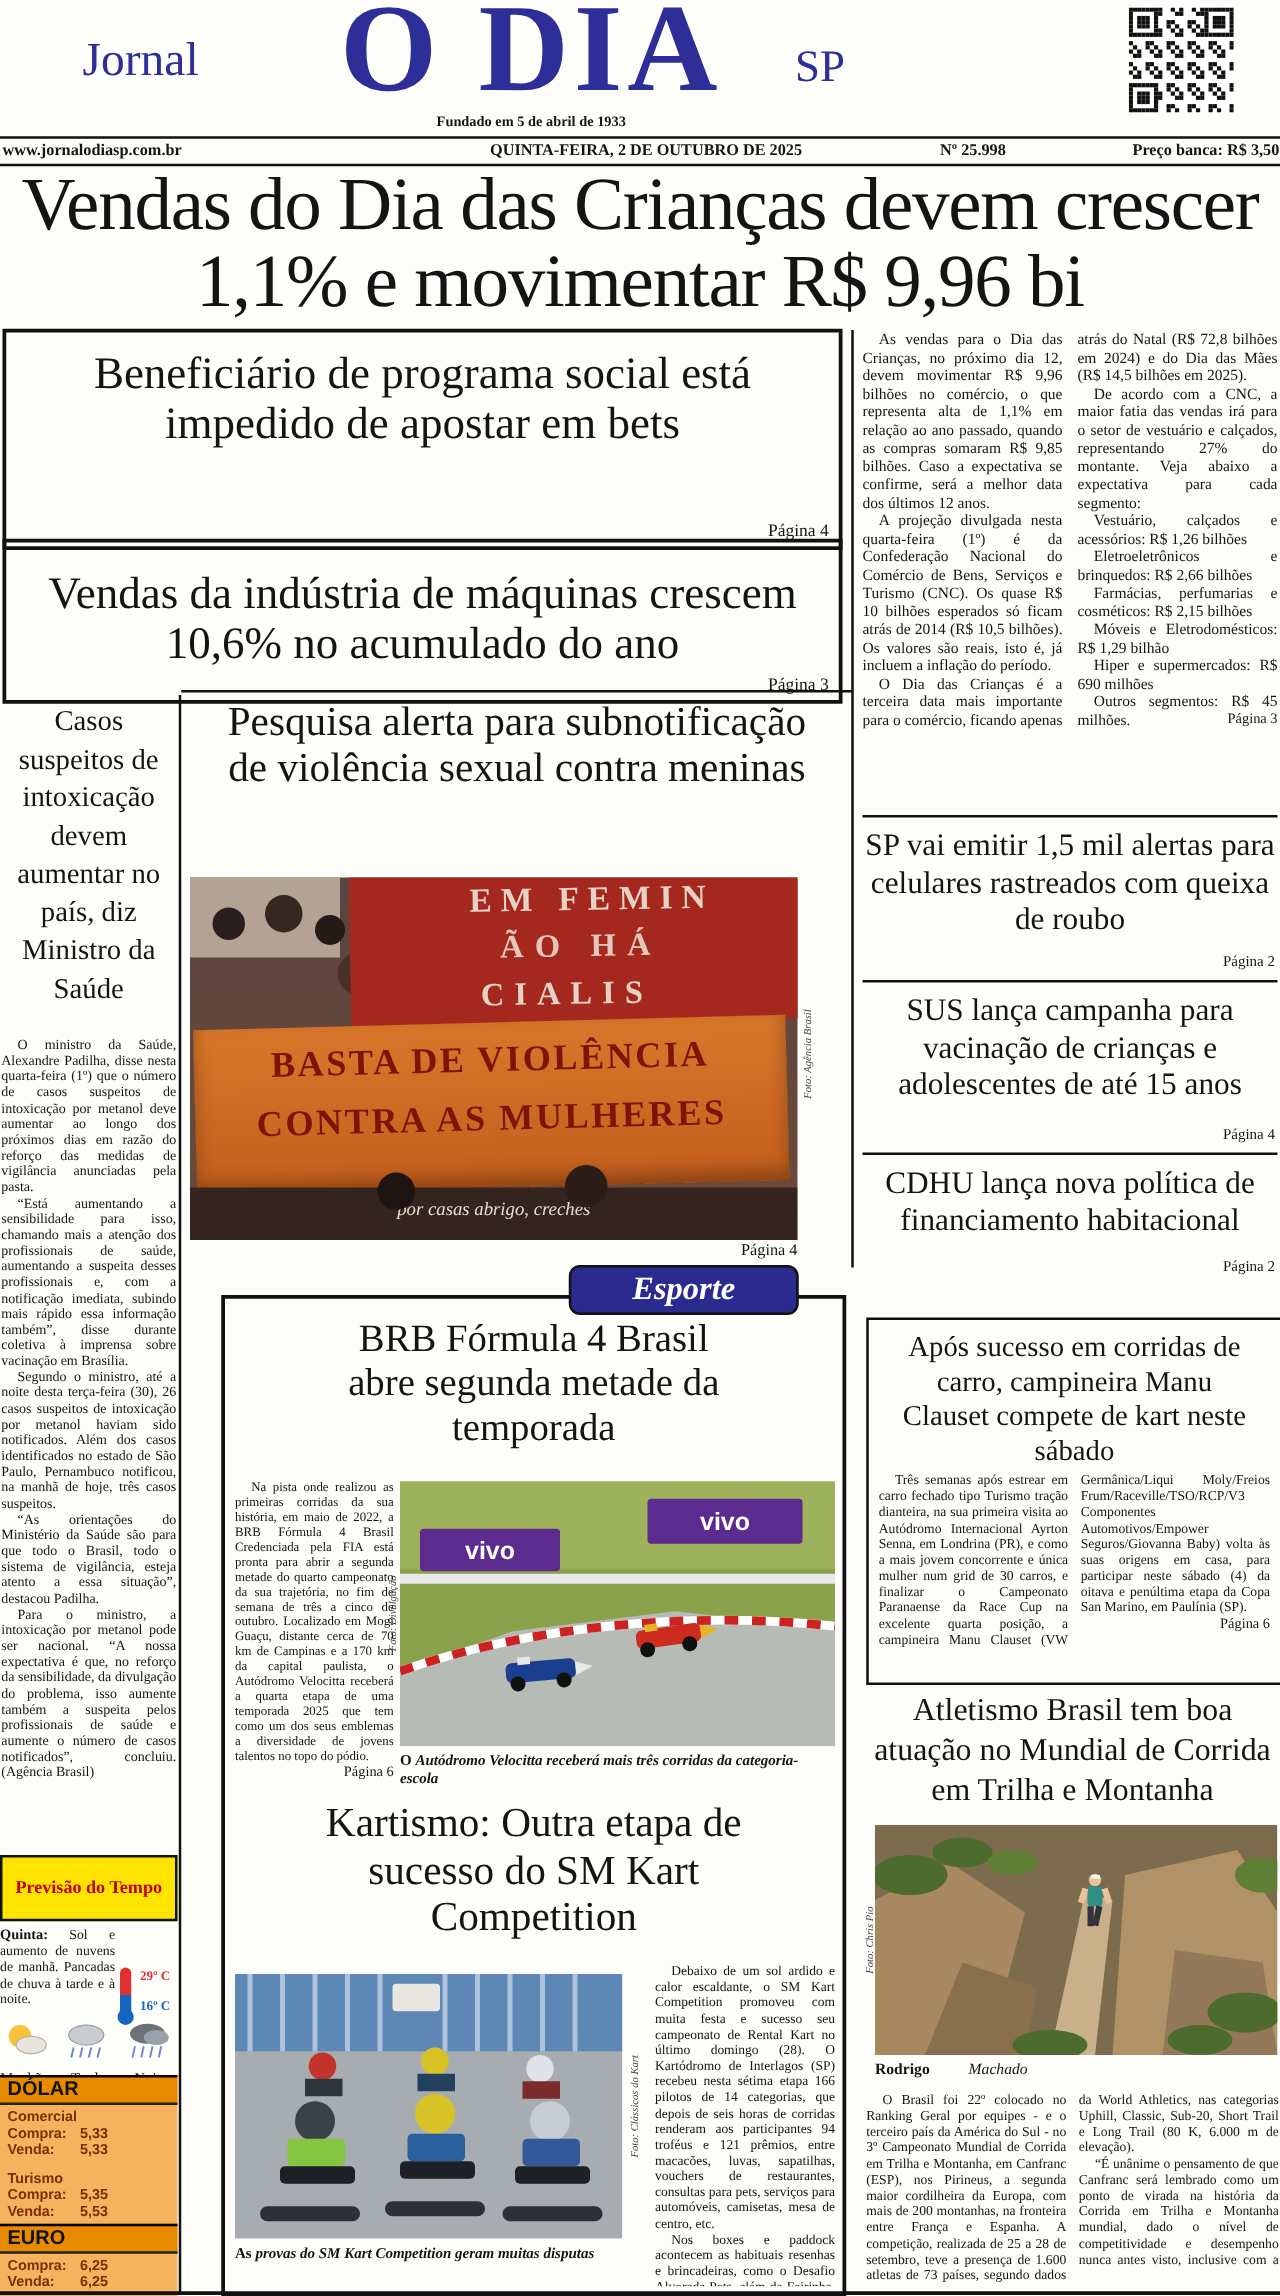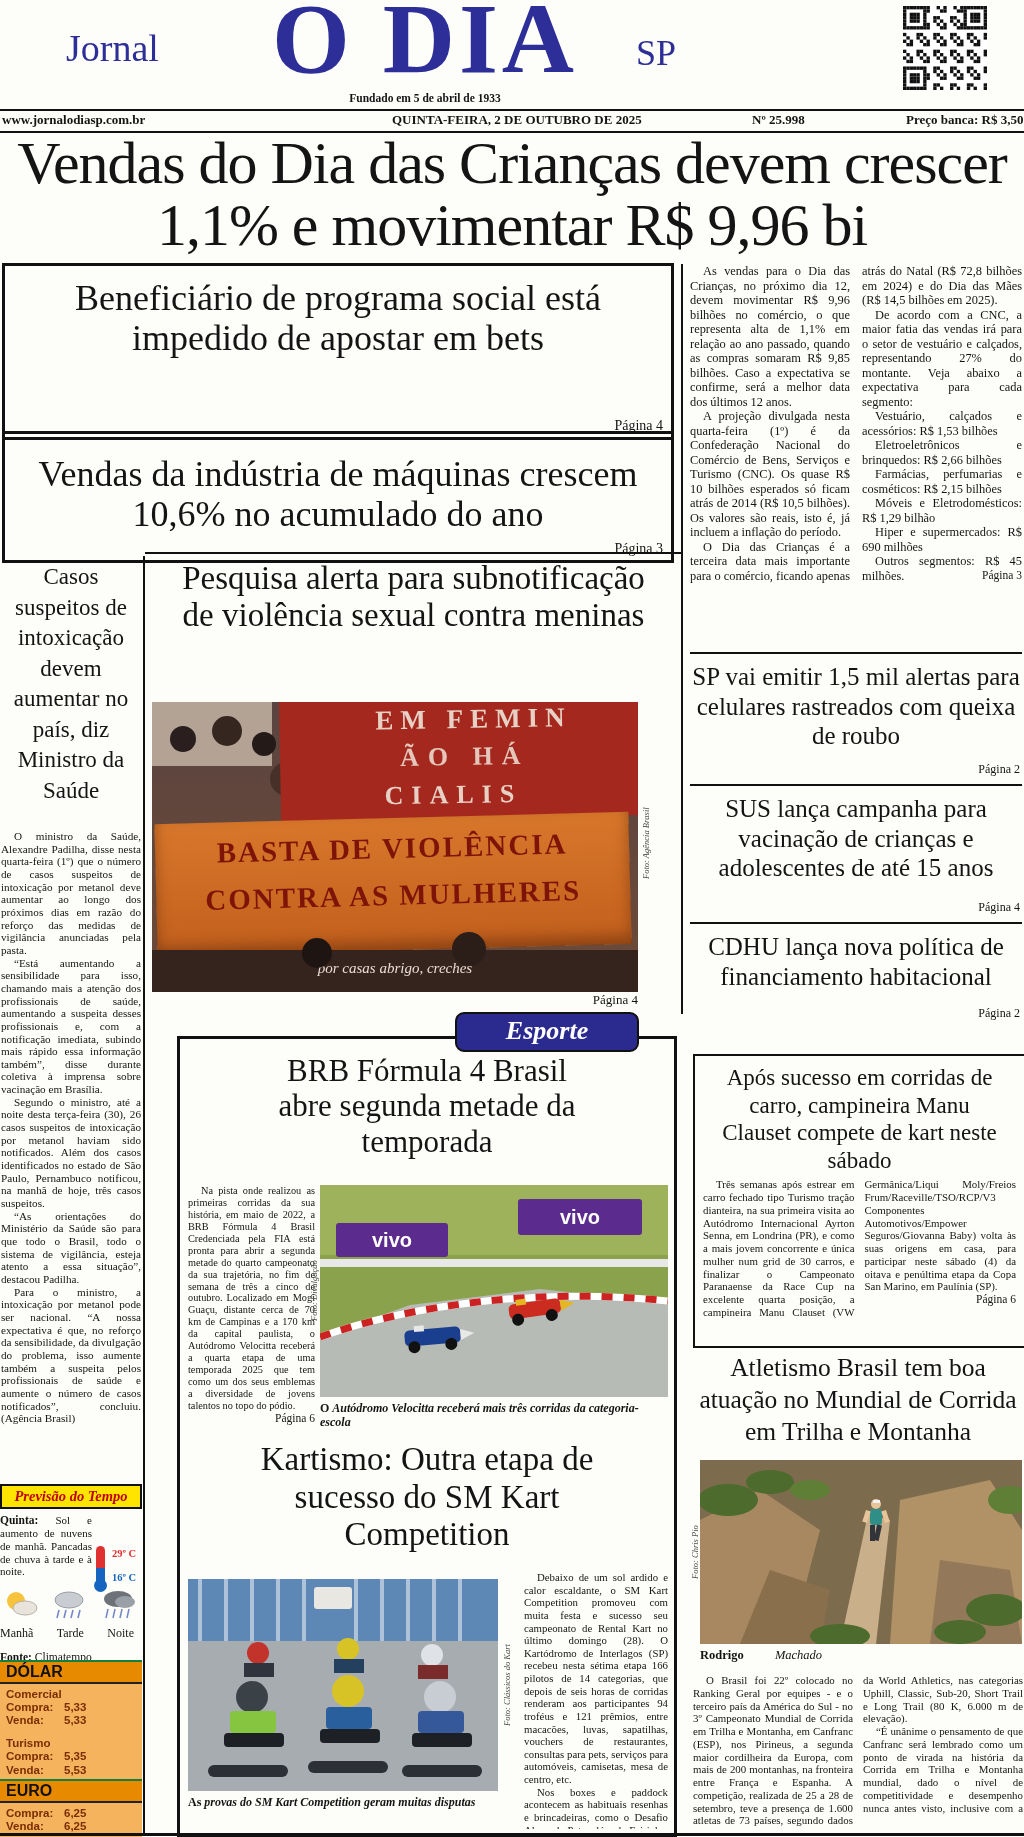--- a/index.html
+++ b/index.html
@@ -69,35 +69,35 @@
   #p-orange{position:absolute;left:4px;top:116px;width:474px;height:132px;transform:rotate(-1.5deg);
             background:linear-gradient(#d8772b,#c25f1d);box-shadow:inset 0 -8px 14px rgba(90,40,10,.5);
             color:#7e1408;font-weight:bold;text-align:center;}
   #p-orange .l1{margin-top:14px;font-size:29px;letter-spacing:2px;}
   #p-orange .l2{margin-top:14px;font-size:29px;letter-spacing:2px;}
   #p-scrawl{position:absolute;left:0;top:248px;width:486px;height:42px;background:#35231e;color:#e9ded2;
             font-style:italic;font-size:15px;text-align:center;padding-top:10px;}
   
   #weather{left:0;top:1484px;width:142px;}
   #weather-title{border:2.5px solid #111;background:var(--weather_bg,#ffe400);color:var(--weather_title,#c00000);
-                 font-weight:bold;font-size:14.5px;text-align:center;padding:2px 0;font-style:italic;}
+                 font-weight:bold;font-size:14.5px;text-align:center;padding:16px 0;}
   #weather-text{margin-top:5px;width:92px;font-size:11px;line-height:1.15;text-align:justify;}
   #weather-text b{font-size:11.5px;}
   #thermo{position:absolute;left:96px;top:32px;width:9px;height:40px;border-radius:5px;
           background:linear-gradient(#e03030 55%,#1565c0 55%);}
   #thermo:after{content:"";position:absolute;left:-2px;bottom:-6px;width:13px;height:13px;border-radius:50%;background:#1565c0;}
   #temp-high{position:absolute;left:112px;top:34px;color:var(--temp_high,#e03030);font-weight:bold;font-size:10.5px;}
   #temp-low{position:absolute;left:112px;top:58px;color:var(--temp_low,#1565c0);font-weight:bold;font-size:10.5px;}
   #weather-icons{display:flex;justify-content:space-between;width:138px;margin-top:10px;}
   .wlabels{display:flex;justify-content:space-between;width:134px;font-size:12px;margin-top:2px;}
   #weather-source{margin-top:10px;font-size:11.5px;}
   
   #currency{left:0;top:1660px;width:142px;height:177px;background:var(--currency_bg,#f6b35e);
             font-family:"Liberation Sans",sans-serif;}
-  .curhdr{background:var(--currency_header_bg,#e88a00);border-top:2px solid #15803d;border-bottom:2px solid #222;
+  .curhdr{background:var(--currency_header_bg,#e88a00);border-top:2px solid #000000;border-bottom:2px solid #222;
           font-weight:bold;font-size:16px;padding:1px 6px;color:#111;}
   .curbody{padding:4px 6px 2px 6px;color:var(--currency_text,#7b2e00);font-weight:bold;font-size:11.5px;line-height:1.14;}
   .currow{display:flex;}
   .currow span:first-child{width:58px;}
   
   #esporte-banner{left:455px;top:1012px;width:180px;height:36px;background:var(--esporte_bg,#2b2b8f);
                   border:2px solid #111;border-radius:9px;color:#fff;font-style:italic;font-weight:bold;
                   font-size:26px;text-align:center;line-height:34px;z-index:5;}
   #brb-box{left:177px;top:1036px;width:494px;height:795px;border:3px solid #111;}
   .brb-h{position:absolute;top:14px;left:0;right:0;}
@@ -409,21 +409,21 @@
   <div class="abs hlbox" id="box2">
     <span>Vendas da indústria de máquinas crescem 10,6% no acumulado do ano</span>
     <span class="boxpage">Página 3</span>
   </div>
 
   <div class="abs just" id="lead-article">
     <p>As vendas para o Dia das Crianças, no próximo dia 12, devem movimentar R$ 9,96 bilhões no comércio, o que representa alta de 1,1% em relação ao ano passado, quando as compras somaram R$ 9,85 bilhões. Caso a expectativa se confirme, será a melhor data dos últimos 12 anos.</p>
     <p>A projeção divulgada nesta quarta-feira (1º) é da Confederação Nacional do Comércio de Bens, Serviços e Turismo (CNC). Os quase R$ 10 bilhões esperados só ficam atrás de 2014 (R$ 10,5 bilhões). Os valores são reais, isto é, já incluem a inflação do período.</p>
     <p>O Dia das Crianças é a terceira data mais importante para o comércio, ficando apenas atrás do Natal (R$ 72,8 bilhões em 2024) e do Dia das Mães (R$ 14,5 bilhões em 2025).</p>
     <p>De acordo com a CNC, a maior fatia das vendas irá para o setor de vestuário e calçados, representando 27% do montante. Veja abaixo a expectativa para cada segmento:</p>
-    <p>Vestuário, calçados e acessórios: R$ 1,53 bilhões</p>
+    <p>Vestuário, calçados e acessórios: R$ 1,26 bilhões</p>
     <p>Eletroeletrônicos e brinquedos: R$ 2,66 bilhões</p>
     <p>Farmácias, perfumarias e cosméticos: R$ 2,15 bilhões</p>
     <p>Móveis e Eletrodomésticos: R$ 1,29 bilhão</p>
     <p>Hiper e supermercados: R$ 690 milhões</p>
     <p>
       <span>Outros segmentos: R$ 45 milhões.</span>
       <span class="pgin">Página 3</span>
     </p>
   </div>
 

